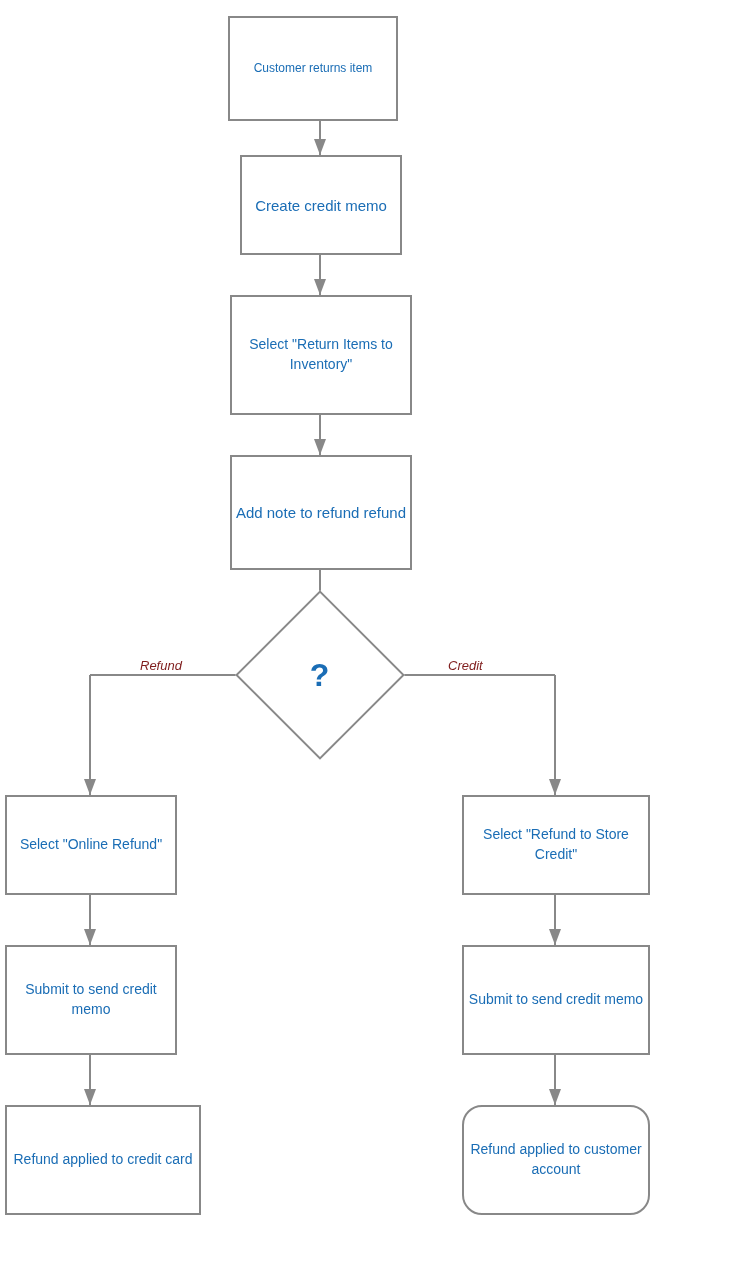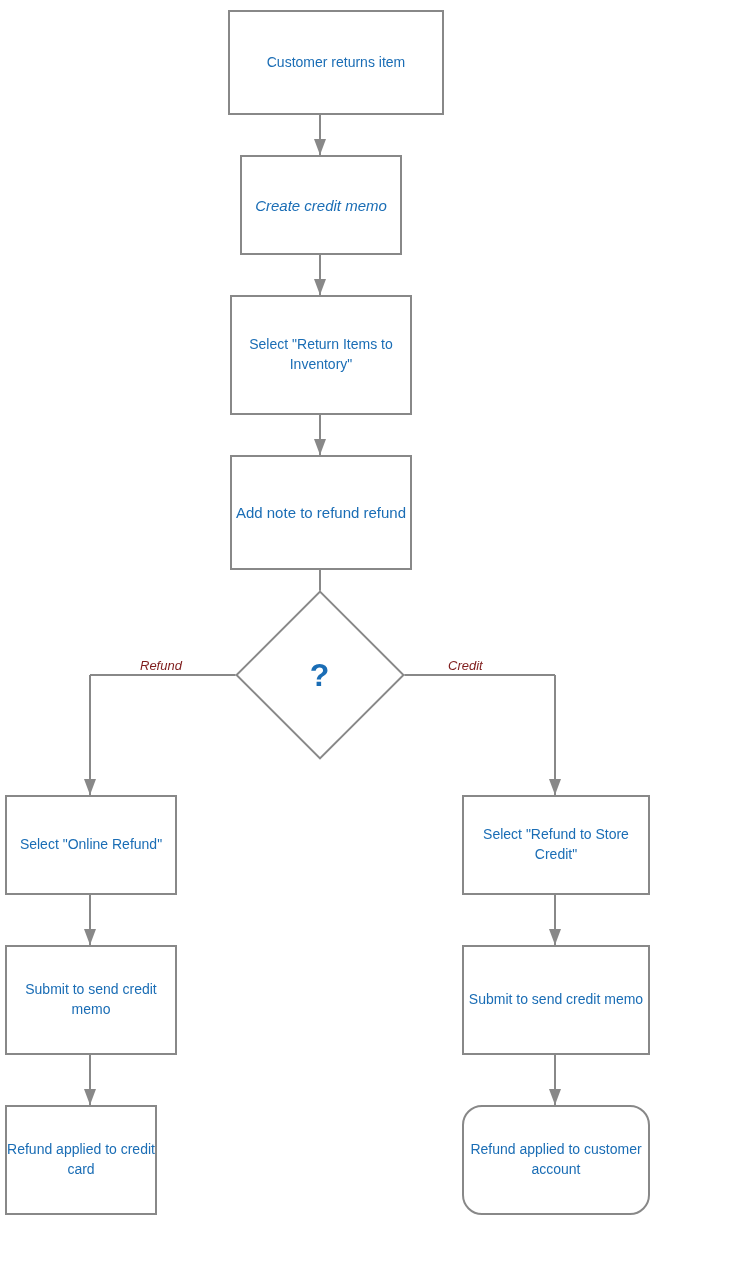--- a/index.html
+++ b/index.html
@@ -101,23 +101,23 @@
 
     <line x1="90" y1="895" x2="90" y2="945" marker-end="url(#arrowhead)"></line>
 
     <line x1="555" y1="895" x2="555" y2="945" marker-end="url(#arrowhead)"></line>
 
     <line x1="90" y1="1055" x2="90" y2="1105" marker-end="url(#arrowhead)"></line>
 
     <line x1="555" y1="1055" x2="555" y2="1105" marker-end="url(#arrowhead)"></line>
   </svg>
 
-  <div class="box" style="left:228px; top:10px; width:216px; height:105px; font-size:14px;">Customer returns item</div>
+  <div class="box" style="left:228px; top:16px; width:170px; height:105px; font-size:12px;">Customer returns item</div>
 
-  <div class="box" style="left:240px; top:155px; width:162px; height:100px; font-size:15px;font-style:italic;">Create credit memo</div>
+  <div class="box" style="left:240px; top:155px; width:162px; height:100px; font-size:15px;">Create credit memo</div>
 
   <div class="box" style="left:230px; top:295px; width:182px; height:120px; font-size:14px;">Select "Return Items to Inventory"</div>
 
   <div class="box" style="left:230px; top:455px; width:182px; height:115px; font-size:15px;">Add note to refund refund</div>
 
   <div class="diamond-wrapper" style="left:260px; top:615px; width:120px; height:120px;">
     <div class="diamond">
       <span class="diamond-text">?</span>
     </div>
   </div>
@@ -127,17 +127,17 @@
   <span class="label-text" style="left:410px; top:658px;margin-left:38px;">Credit</span>
 
   <div class="box" style="left:5px; top:795px; width:172px; height:100px; font-size:14px;">Select "Online Refund"</div>
 
   <div class="box" style="left:462px; top:795px; width:188px; height:100px; font-size:14px;">Select "Refund to Store Credit"</div>
 
   <div class="box" style="left:5px; top:945px; width:172px; height:110px; font-size:14px;">Submit to send credit memo</div>
 
   <div class="box" style="left:462px; top:945px; width:188px; height:110px; font-size:14px;">Submit to send credit memo</div>
 
-  <div class="box" style="left:5px; top:1105px; width:152px; height:110px; font-size:14px;">Refund applied to credit card</div>
+  <div class="box" style="left:5px; top:1105px; width:196px; height:110px; font-size:14px;">Refund applied to credit card</div>
 
   <div class="box" style="left:462px; top:1105px; width:188px; height:110px; font-size:14px;border-radius:20px;">Refund applied to customer account</div>
 
 </div>
 
 </body></html>

